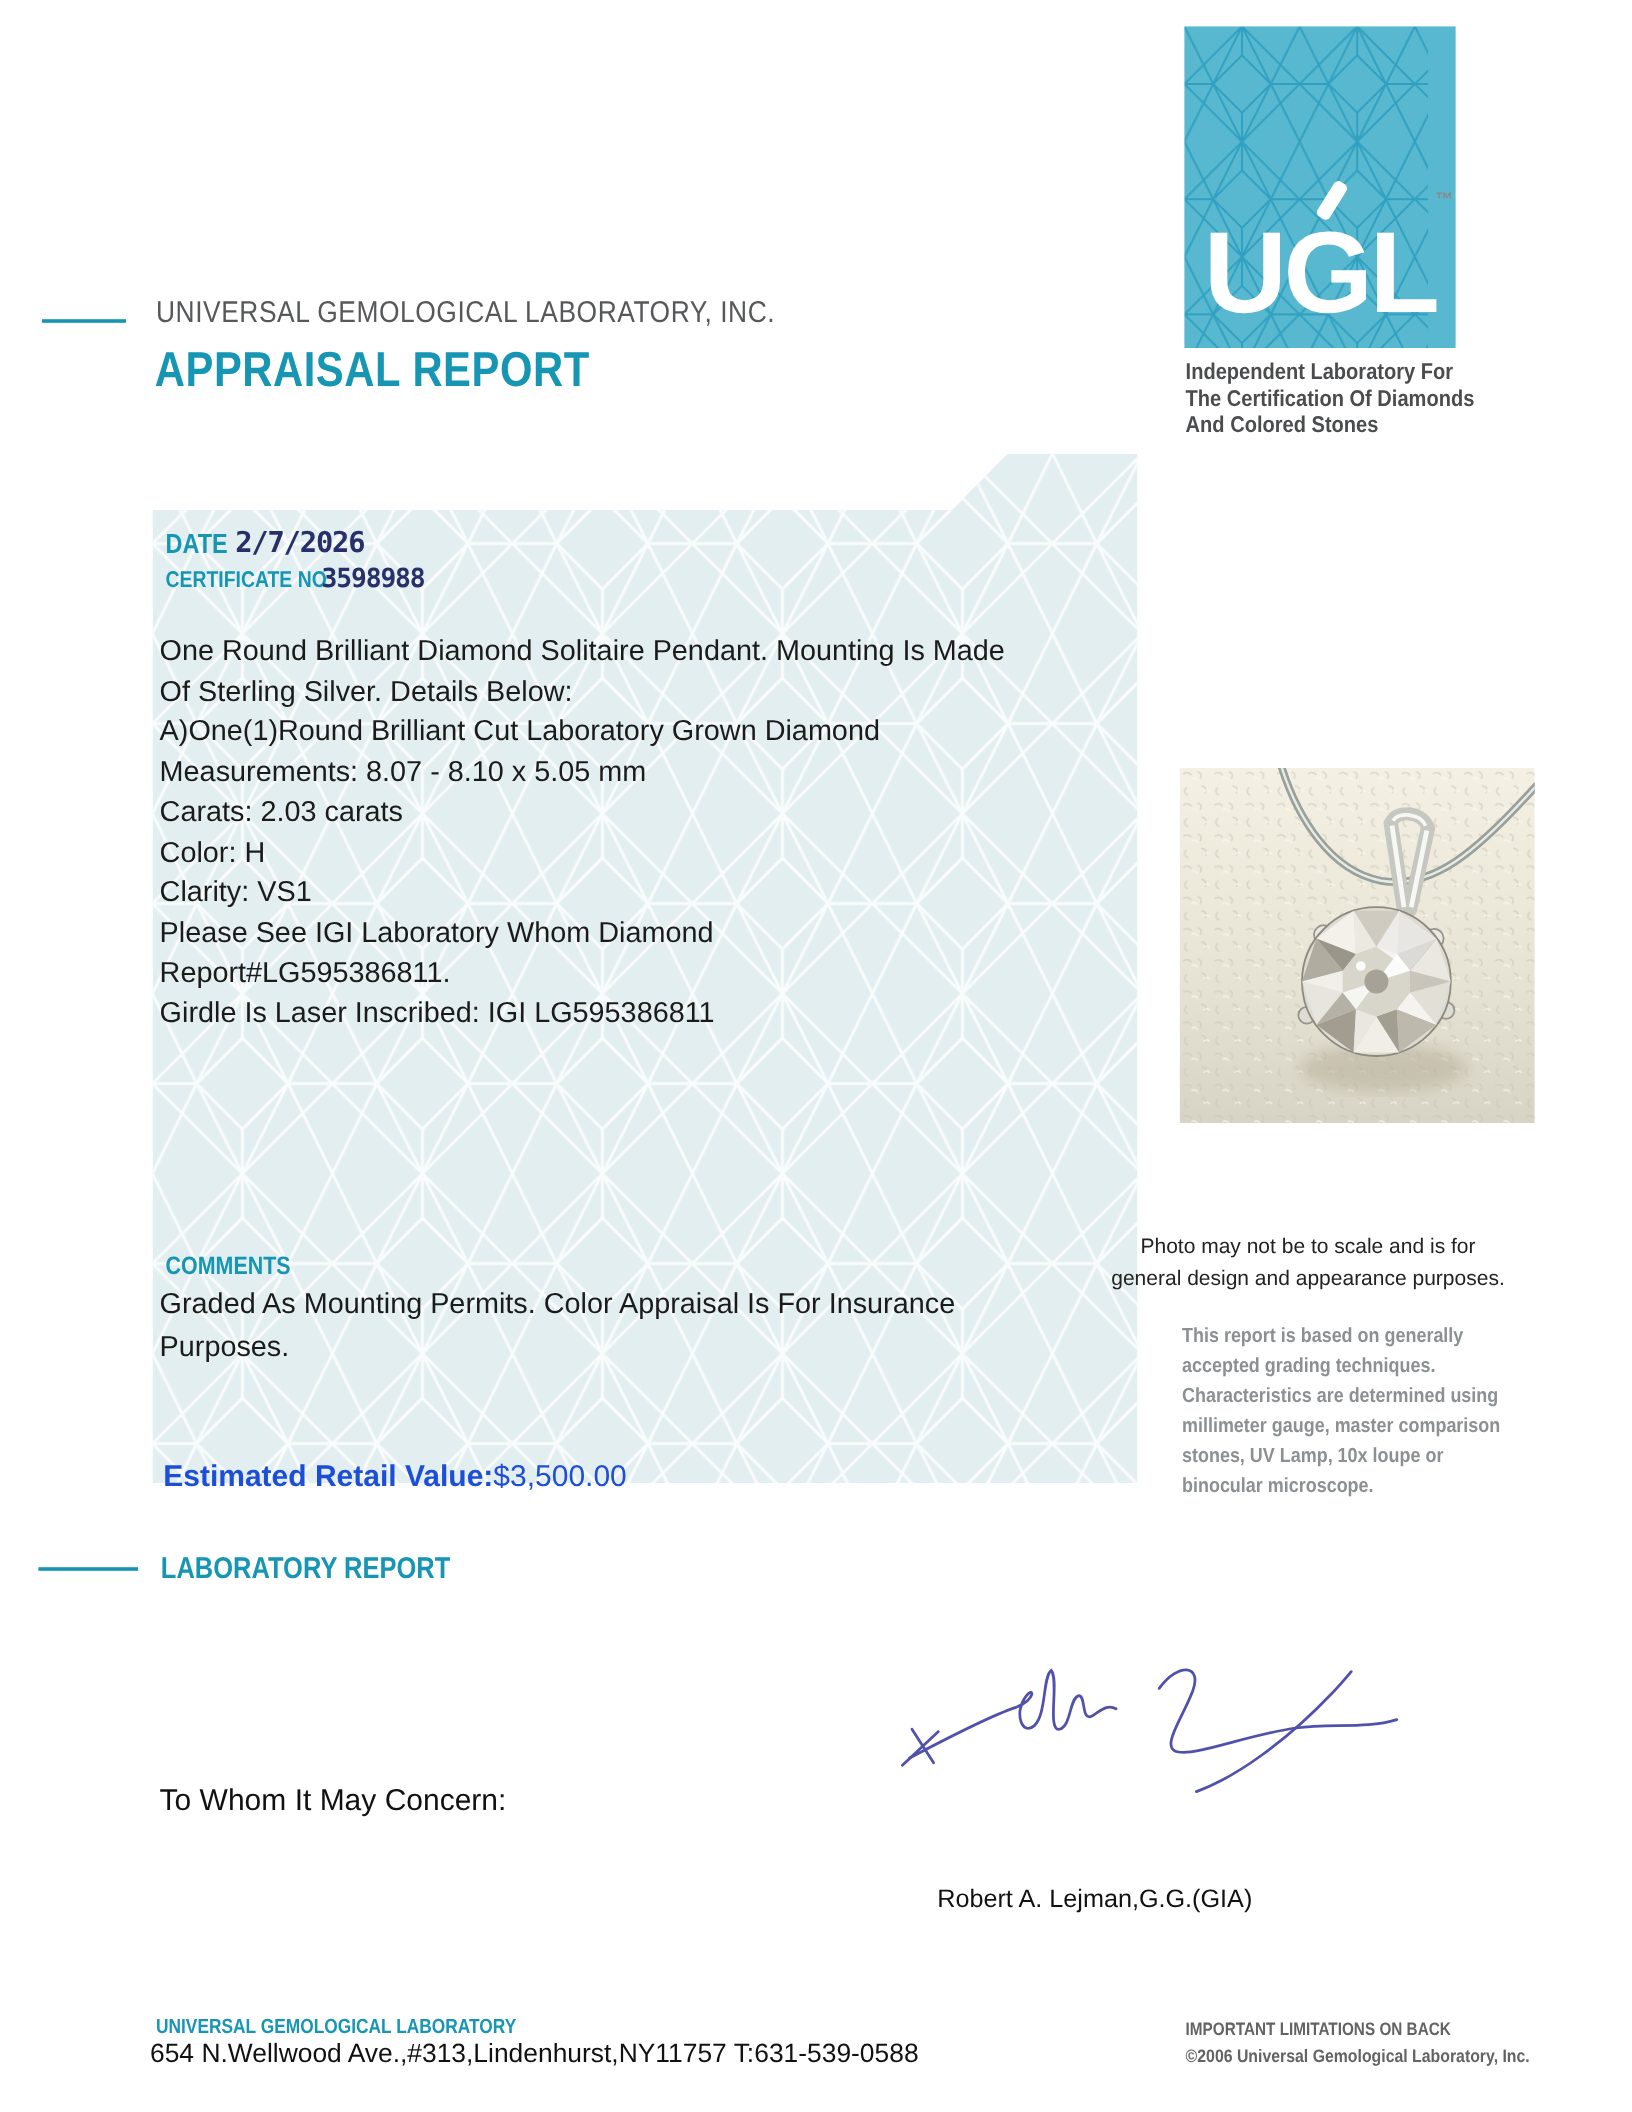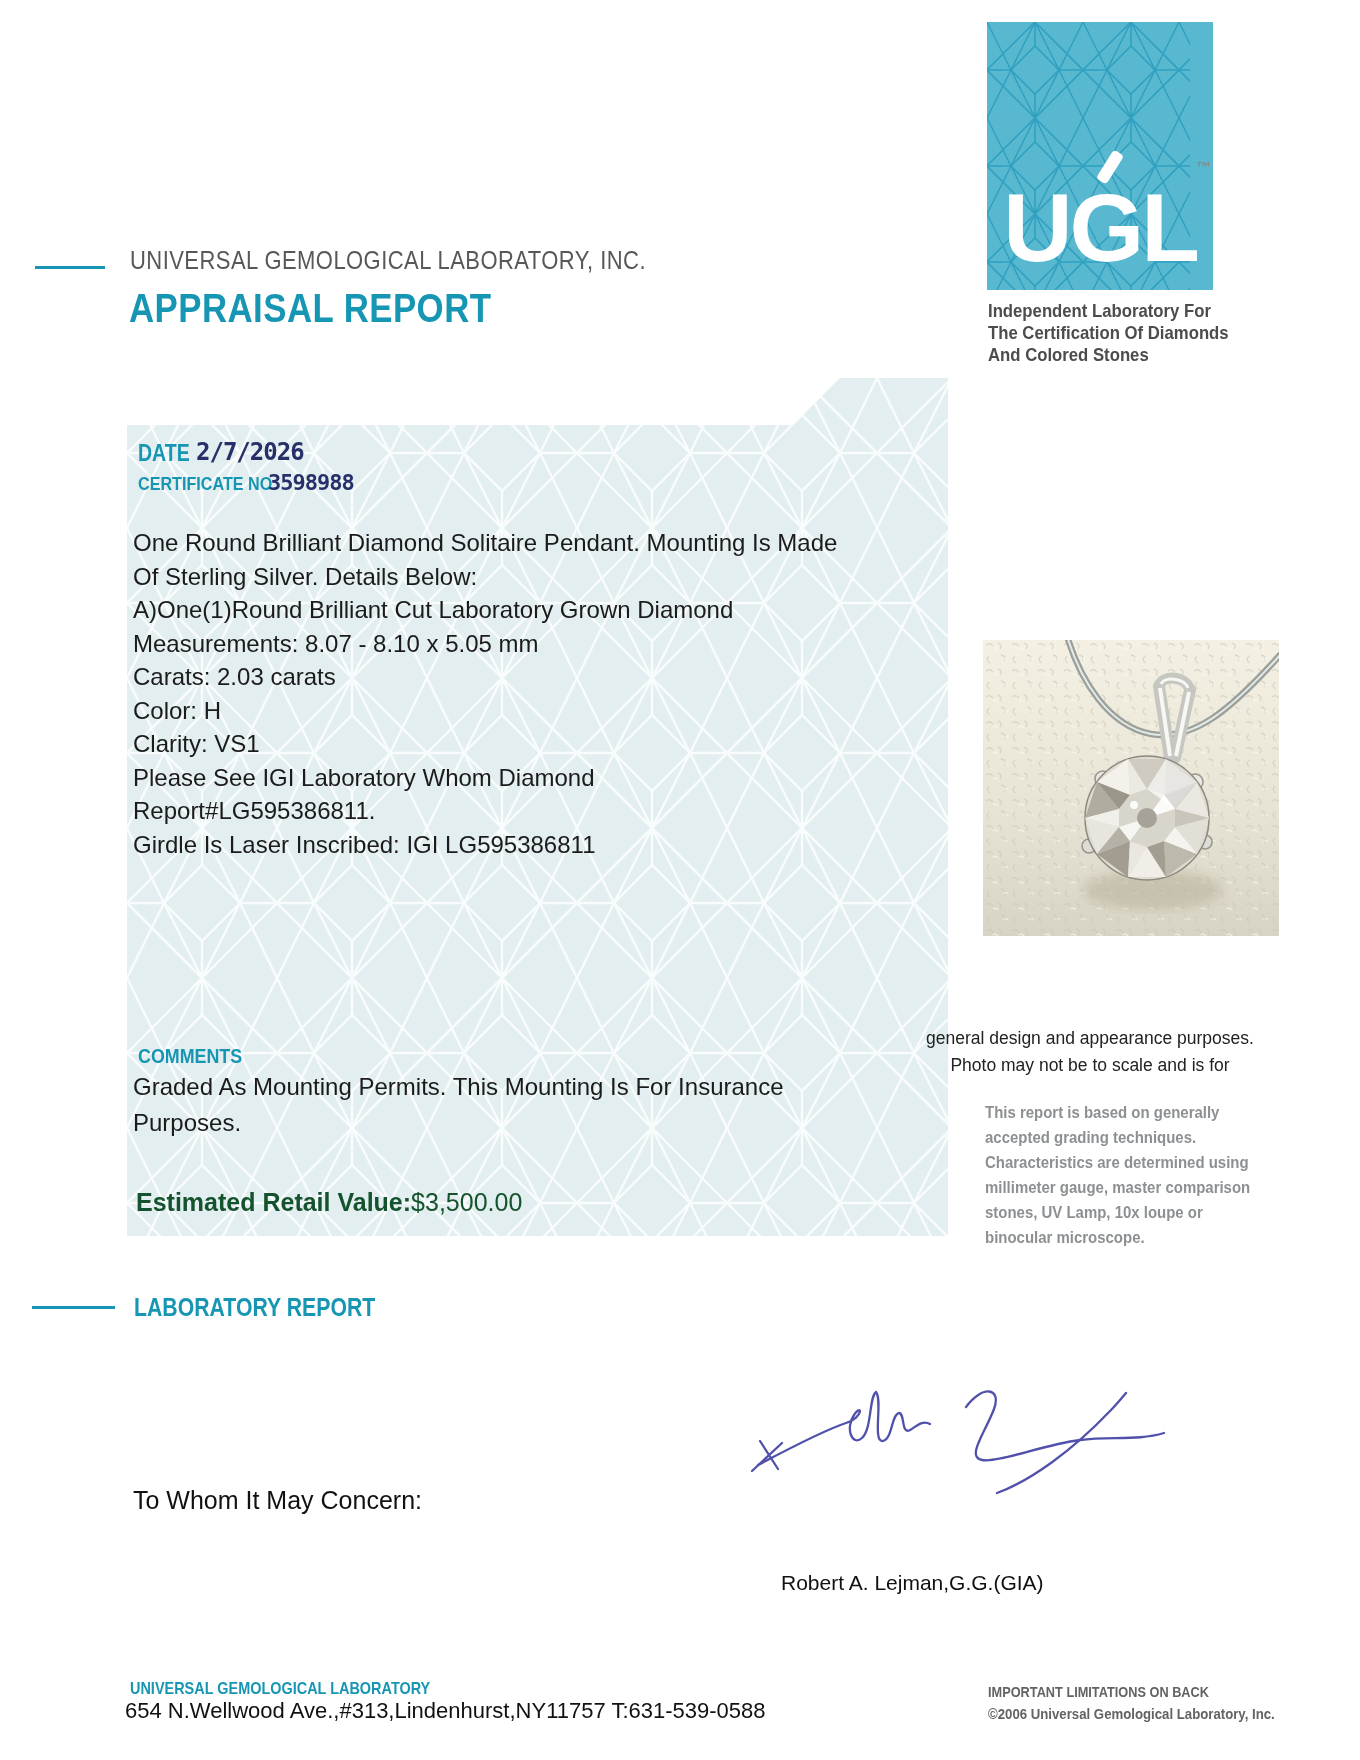--- a/index.html
+++ b/index.html
@@ -94,25 +94,25 @@
     <div>Carats: 2.03 carats</div>
     <div>Color: H</div>
     <div>Clarity: VS1</div>
     <div>Please See IGI Laboratory Whom Diamond</div>
     <div>Report#LG595386811.</div>
     <div>Girdle Is Laser Inscribed: IGI LG595386811</div>
   </div>
 
   <div class="abs lbl condensed" style="left:138px;top:1044px;font-size:21px;">COMMENTS</div>
   <div class="abs body-text" style="left:133px;top:1069px;width:720px;line-height:36px;">
-    <div>Graded As Mounting Permits.  This Mounting Is For Insurance</div>
+    <div>Graded As Mounting Permits.  Color Appraisal Is For Insurance</div>
     <div>Purposes.</div>
   </div>
 
-  <div class="abs" style="left:136px;top:1188px;font-size:25px;color:#14532d;">
+  <div class="abs" style="left:136px;top:1216px;font-size:25px;color:#1d4ed8;">
     <span style="font-weight:bold;">Estimated Retail Value:</span><span>$3,500.00</span>
   </div>
 
   <svg class="abs" style="left:983px;top:640px;" width="296" height="296" viewBox="0 0 296 296">
     <defs>
       <linearGradient id="leather" x1="0" y1="0" x2="0" y2="1">
         <stop offset="0" stop-color="#f4f1e4"></stop>
         <stop offset="0.6" stop-color="#e7e3d4"></stop>
         <stop offset="1" stop-color="#d8d4c5"></stop>
       </linearGradient>
@@ -170,22 +170,22 @@
 
     <polygon points="192,187 181,201 164,207 147,201 136,187 136,169 147,155 164,149 181,155 192,169" fill="#d8d5ca"></polygon>
     <polygon points="183,119 214,142 192,169 164,149" fill="#ffffff" opacity="0.7"></polygon>
     <polygon points="164,178 181,155 192,169" fill="#ffffff" opacity="0.9"></polygon>
     <polygon points="164,178 147,201 136,187" fill="#fdfdfb" opacity="0.8"></polygon>
     <circle cx="164" cy="178" r="10" fill="#a7a298"></circle>
     <circle cx="151" cy="165" r="4" fill="#ffffff" opacity="0.9"></circle>
   </svg>
 
   <div class="abs note-center" style="left:880px;top:1025px;width:420px;">
+    <div>Photo may not be to scale and is for</div>
     <div>general design and appearance purposes.</div>
-    <div>Photo may not be to scale and is for</div>
   </div>
 
   <div class="abs" style="left:985px;top:1100px;">
     <div class="gray-note condensed88">This report is based on generally</div>
     <div class="gray-note condensed88">accepted grading techniques.</div>
     <div class="gray-note condensed88">Characteristics are determined using</div>
     <div class="gray-note condensed88">millimeter gauge, master comparison</div>
     <div class="gray-note condensed88">stones, UV Lamp, 10x loupe or</div>
     <div class="gray-note condensed88">binocular microscope.</div>
   </div>

